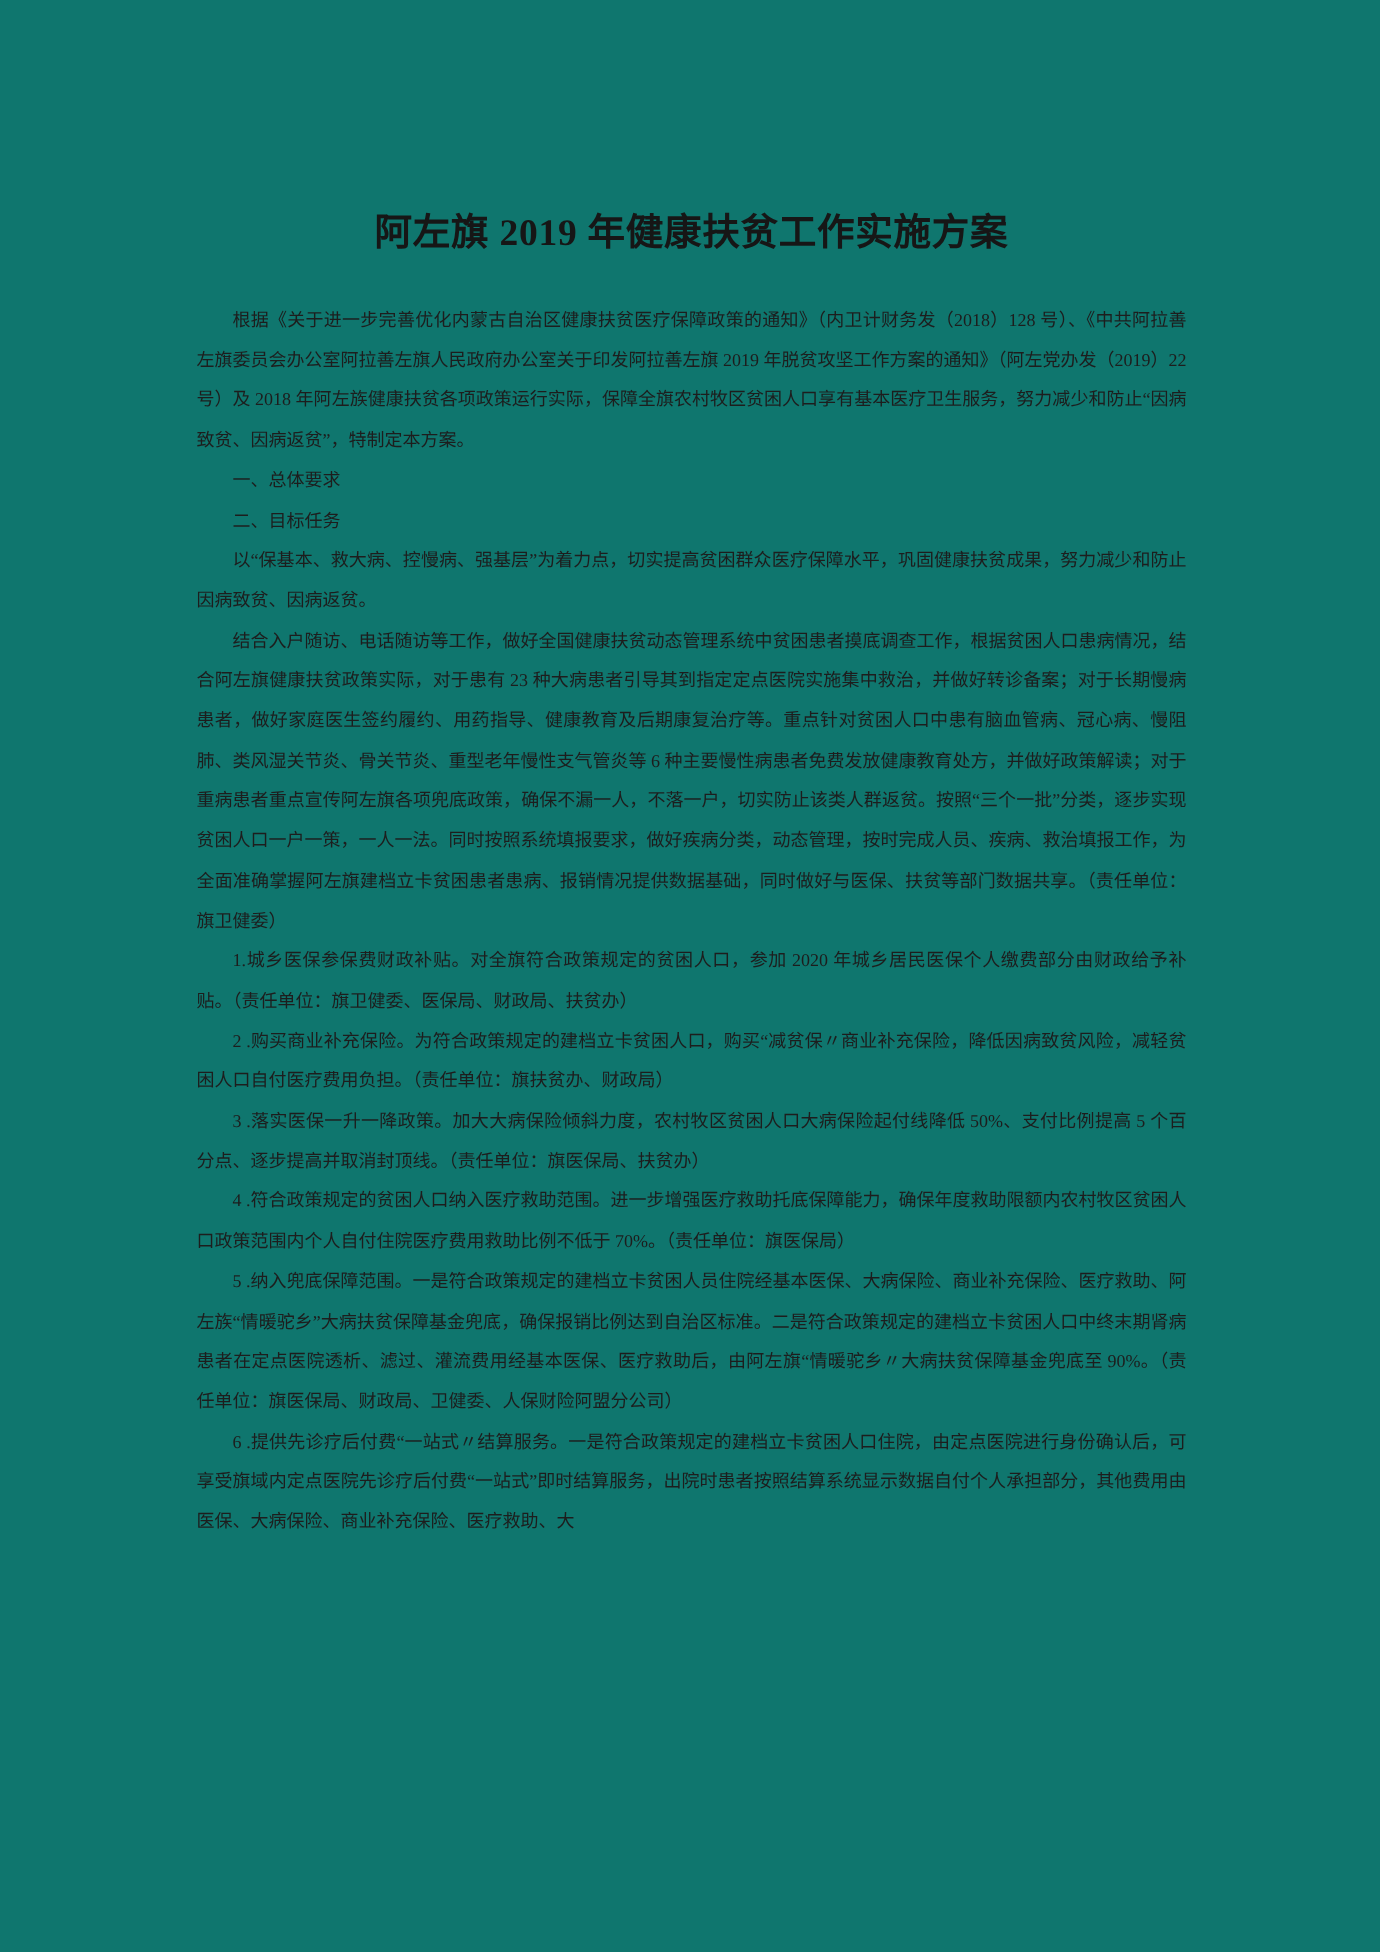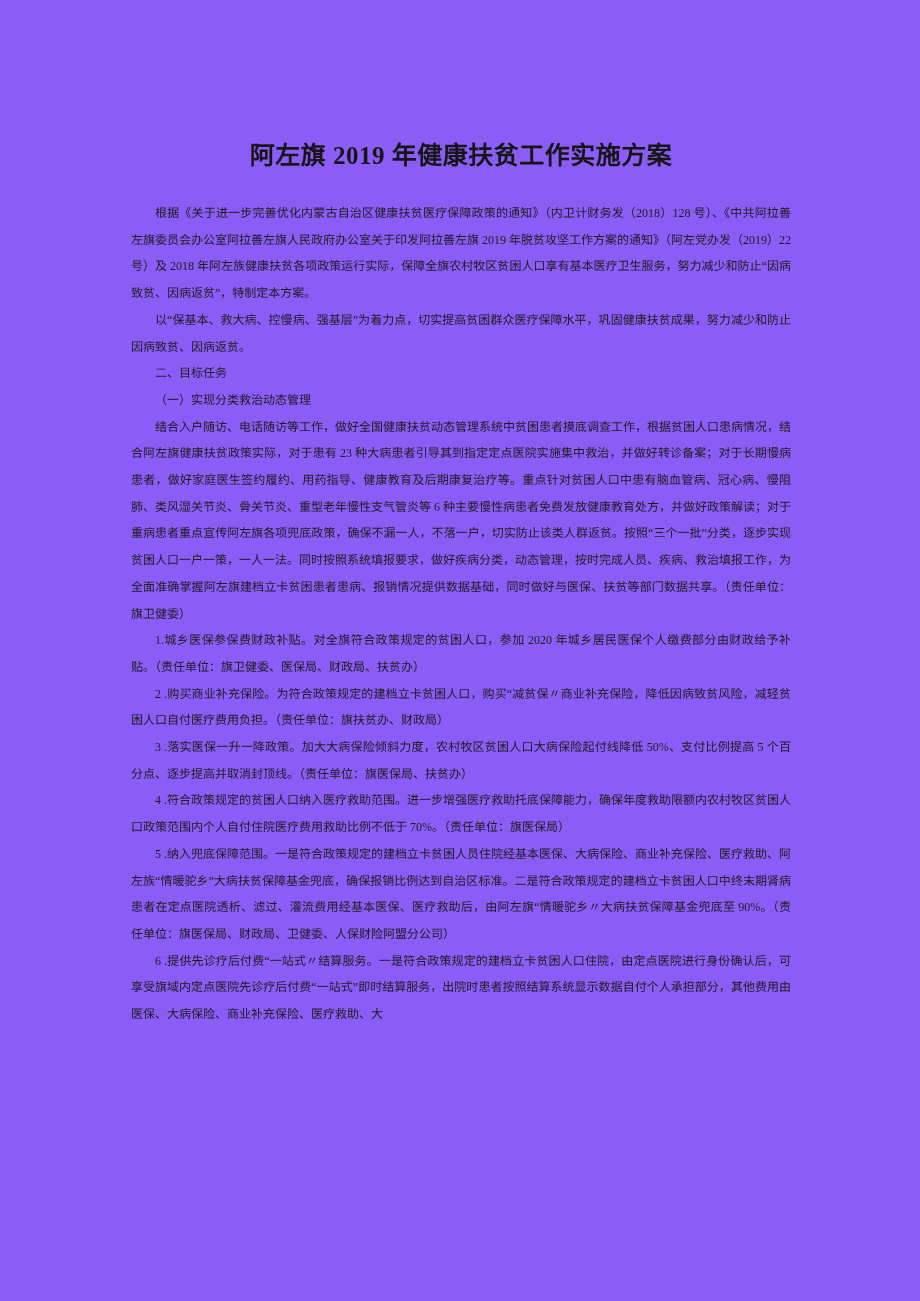--- a/index.html
+++ b/index.html
@@ -6,21 +6,21 @@
   html, body {
     margin: 0;
     padding: 0;
     background: #ffffff;
   }
   .page {
     position: relative;
     width: 920px;
     height: 1301px;
     margin: 0 auto;
-    background: #8b5cf6;
+    background: #0f766e;
     overflow: hidden;
     font-family: "Liberation Serif", "DejaVu Serif", serif;
     color: #1d1d1d;
   }
   .content {
     position: absolute;
     left: 131px;
     top: 138px;
     width: 660px;
   }
@@ -46,23 +46,23 @@
   }
 </style>
 </head>
 <body>
 
 <div class="page">
   <div class="content">
     <h1 class="doc-title">阿左旗 2019 年健康扶贫工作实施方案</h1>
     <div class="doc-body">
         <p class="para body">根据《关于进一步完善优化内蒙古自治区健康扶贫医疗保障政策的通知》（内卫计财务发（2018）128 号）、《中共阿拉善左旗委员会办公室阿拉善左旗人民政府办公室关于印发阿拉善左旗 2019 年脱贫攻坚工作方案的通知》（阿左党办发（2019）22 号）及 2018 年阿左族健康扶贫各项政策运行实际，保障全旗农村牧区贫困人口享有基本医疗卫生服务，努力减少和防止“因病致贫、因病返贫”，特制定本方案。</p>
+        <p class="para heading-1">一、总体要求</p>
+        <p class="para heading-1">二、目标任务</p>
         <p class="para body">以“保基本、救大病、控慢病、强基层”为着力点，切实提高贫困群众医疗保障水平，巩固健康扶贫成果，努力减少和防止因病致贫、因病返贫。</p>
-        <p class="para heading-1">二、目标任务</p>
-        <p class="para heading-2">（一）实现分类救治动态管理</p>
         <p class="para body">结合入户随访、电话随访等工作，做好全国健康扶贫动态管理系统中贫困患者摸底调查工作，根据贫困人口患病情况，结合阿左旗健康扶贫政策实际，对于患有 23 种大病患者引导其到指定定点医院实施集中救治，并做好转诊备案；对于长期慢病患者，做好家庭医生签约履约、用药指导、健康教育及后期康复治疗等。重点针对贫困人口中患有脑血管病、冠心病、慢阻肺、类风湿关节炎、骨关节炎、重型老年慢性支气管炎等 6 种主要慢性病患者免费发放健康教育处方，并做好政策解读；对于重病患者重点宣传阿左旗各项兜底政策，确保不漏一人，不落一户，切实防止该类人群返贫。按照“三个一批”分类，逐步实现贫困人口一户一策，一人一法。同时按照系统填报要求，做好疾病分类，动态管理，按时完成人员、疾病、救治填报工作，为全面准确掌握阿左旗建档立卡贫困患者患病、报销情况提供数据基础，同时做好与医保、扶贫等部门数据共享。（责任单位：旗卫健委）</p>
         <p class="para body">1.城乡医保参保费财政补贴。对全旗符合政策规定的贫困人口，参加 2020 年城乡居民医保个人缴费部分由财政给予补贴。（责任单位：旗卫健委、医保局、财政局、扶贫办）</p>
         <p class="para body">2 .购买商业补充保险。为符合政策规定的建档立卡贫困人口，购买“减贫保〃商业补充保险，降低因病致贫风险，减轻贫困人口自付医疗费用负担。（责任单位：旗扶贫办、财政局）</p>
         <p class="para body">3 .落实医保一升一降政策。加大大病保险倾斜力度，农村牧区贫困人口大病保险起付线降低 50%、支付比例提高 5 个百分点、逐步提高并取消封顶线。（责任单位：旗医保局、扶贫办）</p>
         <p class="para body">4 .符合政策规定的贫困人口纳入医疗救助范围。进一步增强医疗救助托底保障能力，确保年度救助限额内农村牧区贫困人口政策范围内个人自付住院医疗费用救助比例不低于 70%。（责任单位：旗医保局）</p>
         <p class="para body">5 .纳入兜底保障范围。一是符合政策规定的建档立卡贫困人员住院经基本医保、大病保险、商业补充保险、医疗救助、阿左族“情暖驼乡”大病扶贫保障基金兜底，确保报销比例达到自治区标准。二是符合政策规定的建档立卡贫困人口中终末期肾病患者在定点医院透析、滤过、灌流费用经基本医保、医疗救助后，由阿左旗“情暖驼乡〃大病扶贫保障基金兜底至 90%。（责任单位：旗医保局、财政局、卫健委、人保财险阿盟分公司）</p>
         <p class="para body">6 .提供先诊疗后付费“一站式〃结算服务。一是符合政策规定的建档立卡贫困人口住院，由定点医院进行身份确认后，可享受旗域内定点医院先诊疗后付费“一站式”即时结算服务，出院时患者按照结算系统显示数据自付个人承担部分，其他费用由医保、大病保险、商业补充保险、医疗救助、大</p>
       </div>
   </div>
 </div>

